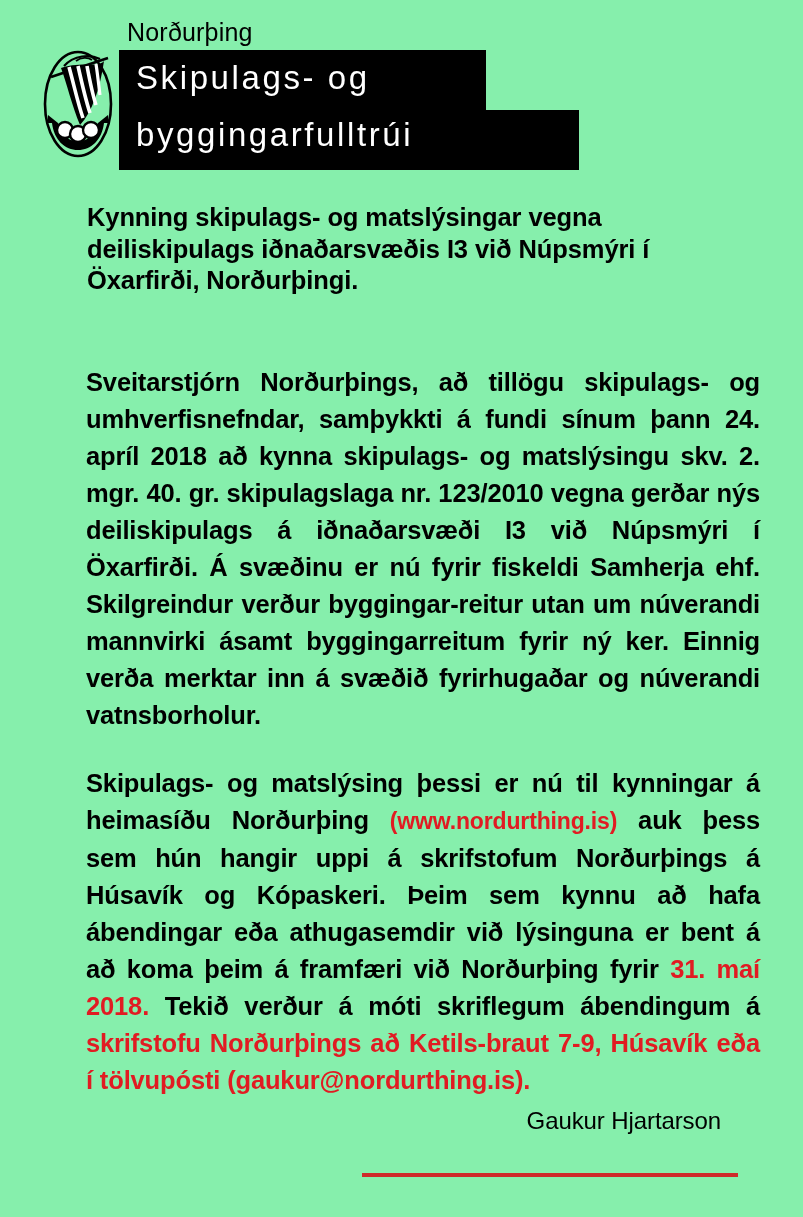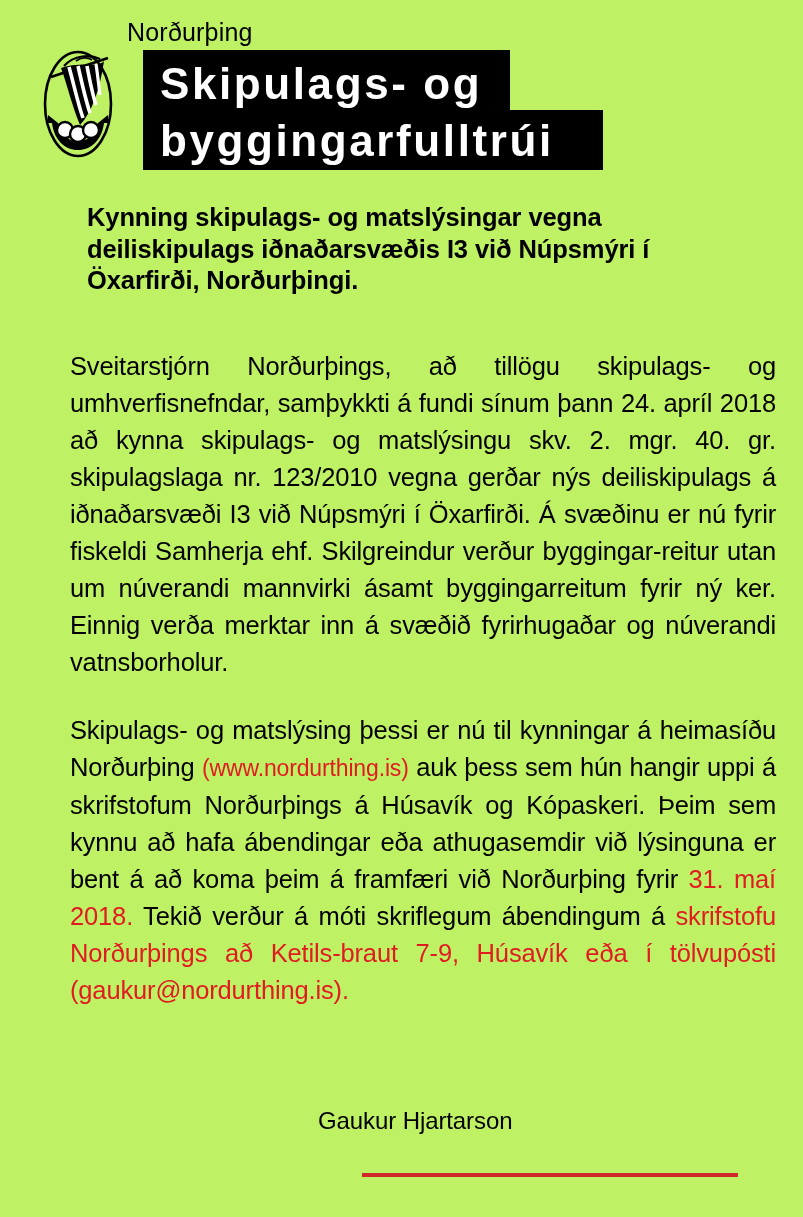--- a/index.html
+++ b/index.html
@@ -9,21 +9,21 @@
     background: #ffffff;
   }
   body {
     font-family: "Liberation Sans", sans-serif;
     color: #000000;
   }
   #page {
     position: relative;
     width: 803px;
     height: 1217px;
-    background: #bef264;
+    background: #86efac;
     overflow: hidden;
   }
 
   
   #header {
     position: absolute;
     left: 0;
     top: 0;
     width: 803px;
     height: 178px;
@@ -42,26 +42,25 @@
     font-size: 25px;
     line-height: 28px;
     letter-spacing: 0.2px;
     color: #000000;
     white-space: nowrap;
   }
   .title-bar {
     position: absolute;
     background: #000000;
     color: #ffffff;
-    font-weight: bold;
-    font-size: 44px;
+    font-weight: normal;
+    font-size: 33px;
     letter-spacing: 2.6px;
     white-space: nowrap;
     box-sizing: border-box;
-    margin-left: 24px;
   }
   #title-bar-line1 {
     left: 119px;
     top: 50px;
     width: 367px;
     height: 60px;
     padding: 9px 0 0 17px;
   }
   #title-bar-line2 {
     left: 119px;
@@ -91,40 +90,41 @@
     left: 70px;
     top: 348px;
     width: 706px;
   }
   .paragraph {
     font-size: 25.5px;
     line-height: 37px;
     text-align: justify;
     color: #000000;
     letter-spacing: -0.15px;
-    margin: 0;
+    margin: 16px;
+    font-weight: bold;
   }
   #paragraph-2 {
     margin-top: 31px;
   }
   .red-text {
     color: #E11B22;
   }
   .url-inline {
     color: #E11B22;
     font-size: 23px;
   }
 
   
   #signature {
     position: absolute;
-    right: 65px;
+    right: 82px;
     top: 1104px;
     width: 420px;
-    text-align: left;
+    text-align: right;
   }
   .signature-line {
     font-size: 24px;
     line-height: 33px;
     color: #000000;
     letter-spacing: -0.1px;
   }
   #signature-rule {
     position: absolute;
     left: 362px;

